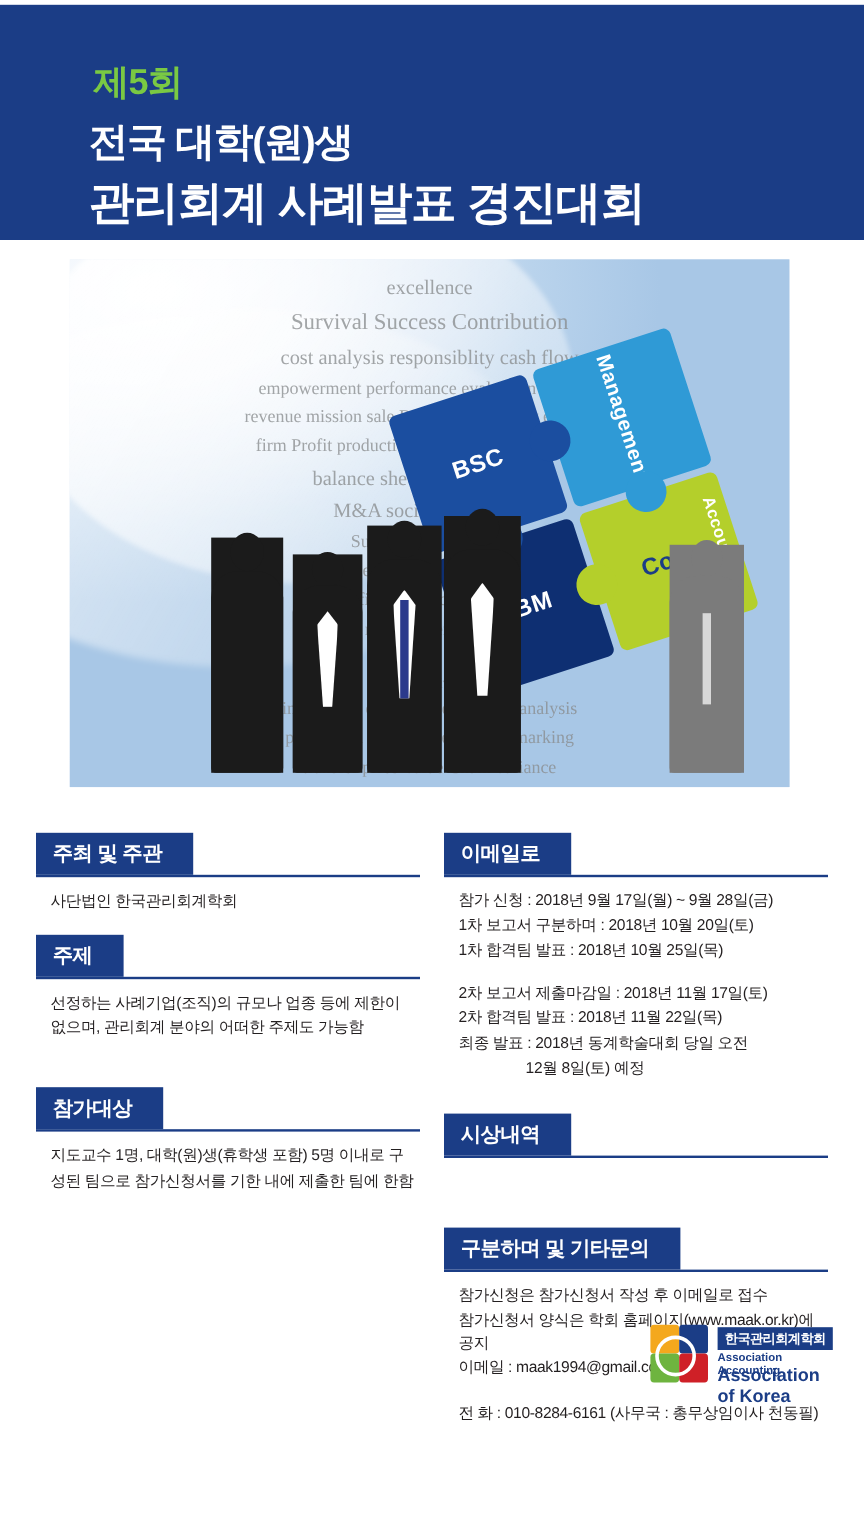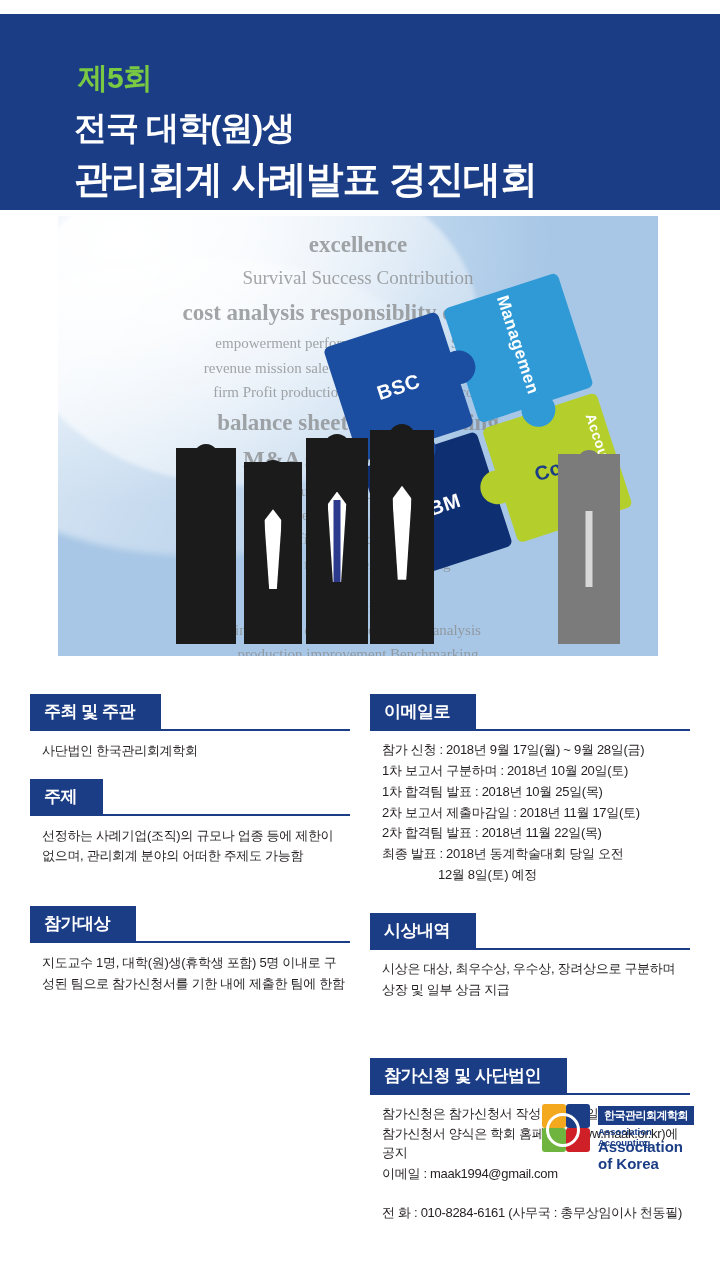--- a/index.html
+++ b/index.html
@@ -18,21 +18,21 @@
     position: relative;
     width: 720px;
     height: 1280px;
     background: #ffffff;
   }
 
   
   .header {
     position: absolute;
     left: 0;
-    top: 14px;
+    top: 4px;
     width: 720px;
     height: 196px;
     background: #1b3d86;
   }
   .header-edition {
     position: absolute;
     left: 78px;
     top: 44px;
     font-size: 30px;
     font-weight: bold;
@@ -107,21 +107,21 @@
     opacity: 0.78;
     padding-top: 10px;
     box-sizing: border-box;
     line-height: 1.62;
   }
   .hero-wordcloud div {
     white-space: nowrap;
   }
   .wc-s { font-size: 13px; }
   .wc-m { font-size: 15px; }
-  .wc-l { font-size: 23px; font-weight: bold; }
+  .wc-l { font-size: 17px; }
   .wc-xl { font-size: 19px; }
 
   
   .figs {
     position: absolute;
     left: 0;
     bottom: 0;
     width: 600px;
     height: 260px;
   }
@@ -424,39 +424,35 @@
   </div>
 
   <div class="col-right" style="top: 694px;">
 
     <div class="block">
       <div class="sec-title">이메일로</div>
       <div class="sec-rule"></div>
       <div class="sec-body" style="line-height:1.45;">
         <p style="margin-bottom:2px;">참가 신청 : 2018년 9월 17일(월) ~ 9월 28일(금)</p>
         <p style="margin-bottom:2px;">1차 보고서 구분하며 : 2018년 10월 20일(토)</p>
-        <p style="margin-bottom:2px;">1차 합격팀 발표 : 2018년 10월 25일(목)</p>
+        <p style="margin-bottom:17px;">1차 합격팀 발표 : 2018년 10월 25일(목)</p>
         <p style="margin-bottom:2px;">2차 보고서 제출마감일 : 2018년 11월 17일(토)</p>
         <p style="margin-bottom:2px;">2차 합격팀 발표 : 2018년 11월 22일(목)</p>
         <p style="margin-bottom:2px;">최종 발표 : 2018년 동계학술대회 당일 오전</p>
         <p class="indent" style="margin-bottom:0;">12월 8일(토) 예정</p>
       </div>
     </div>
 
     <div class="block" style="margin-top:28px;">
       <div class="sec-title">시상내역</div>
       <div class="sec-rule"></div>
-      <div class="sec-body" style="line-height:1.45;">
-        <p style="margin-bottom:2px;">시상은 대상, 최우수상, 우수상, 장려상으로 구분하며</p>
-        <p style="margin-bottom:0;">상장 및  일부 상금 지급</p>
-      </div>
     </div>
 
     <div class="block" style="margin-top:58px;">
-      <div class="sec-title">참가신청 및 사단법인</div>
+      <div class="sec-title">구분하며 및 기타문의</div>
       <div class="sec-rule"></div>
       <div class="sec-body" style="line-height:1.45;">
         <p style="margin-bottom:2px;">참가신청은 참가신청서 작성 후 이메일로 접수</p>
         <p style="margin-bottom:2px;">참가신청서 양식은 학회 홈페이지(www.maak.or.kr)에 공지</p>
         <p style="margin-bottom:20px;">이메일 : maak1994@gmail.com</p>
         <p style="margin-bottom:0;">전      화 : 010-8284-6161 (사무국 : 총무상임이사 천동필)</p>
       </div>
     </div>
 
   </div>

